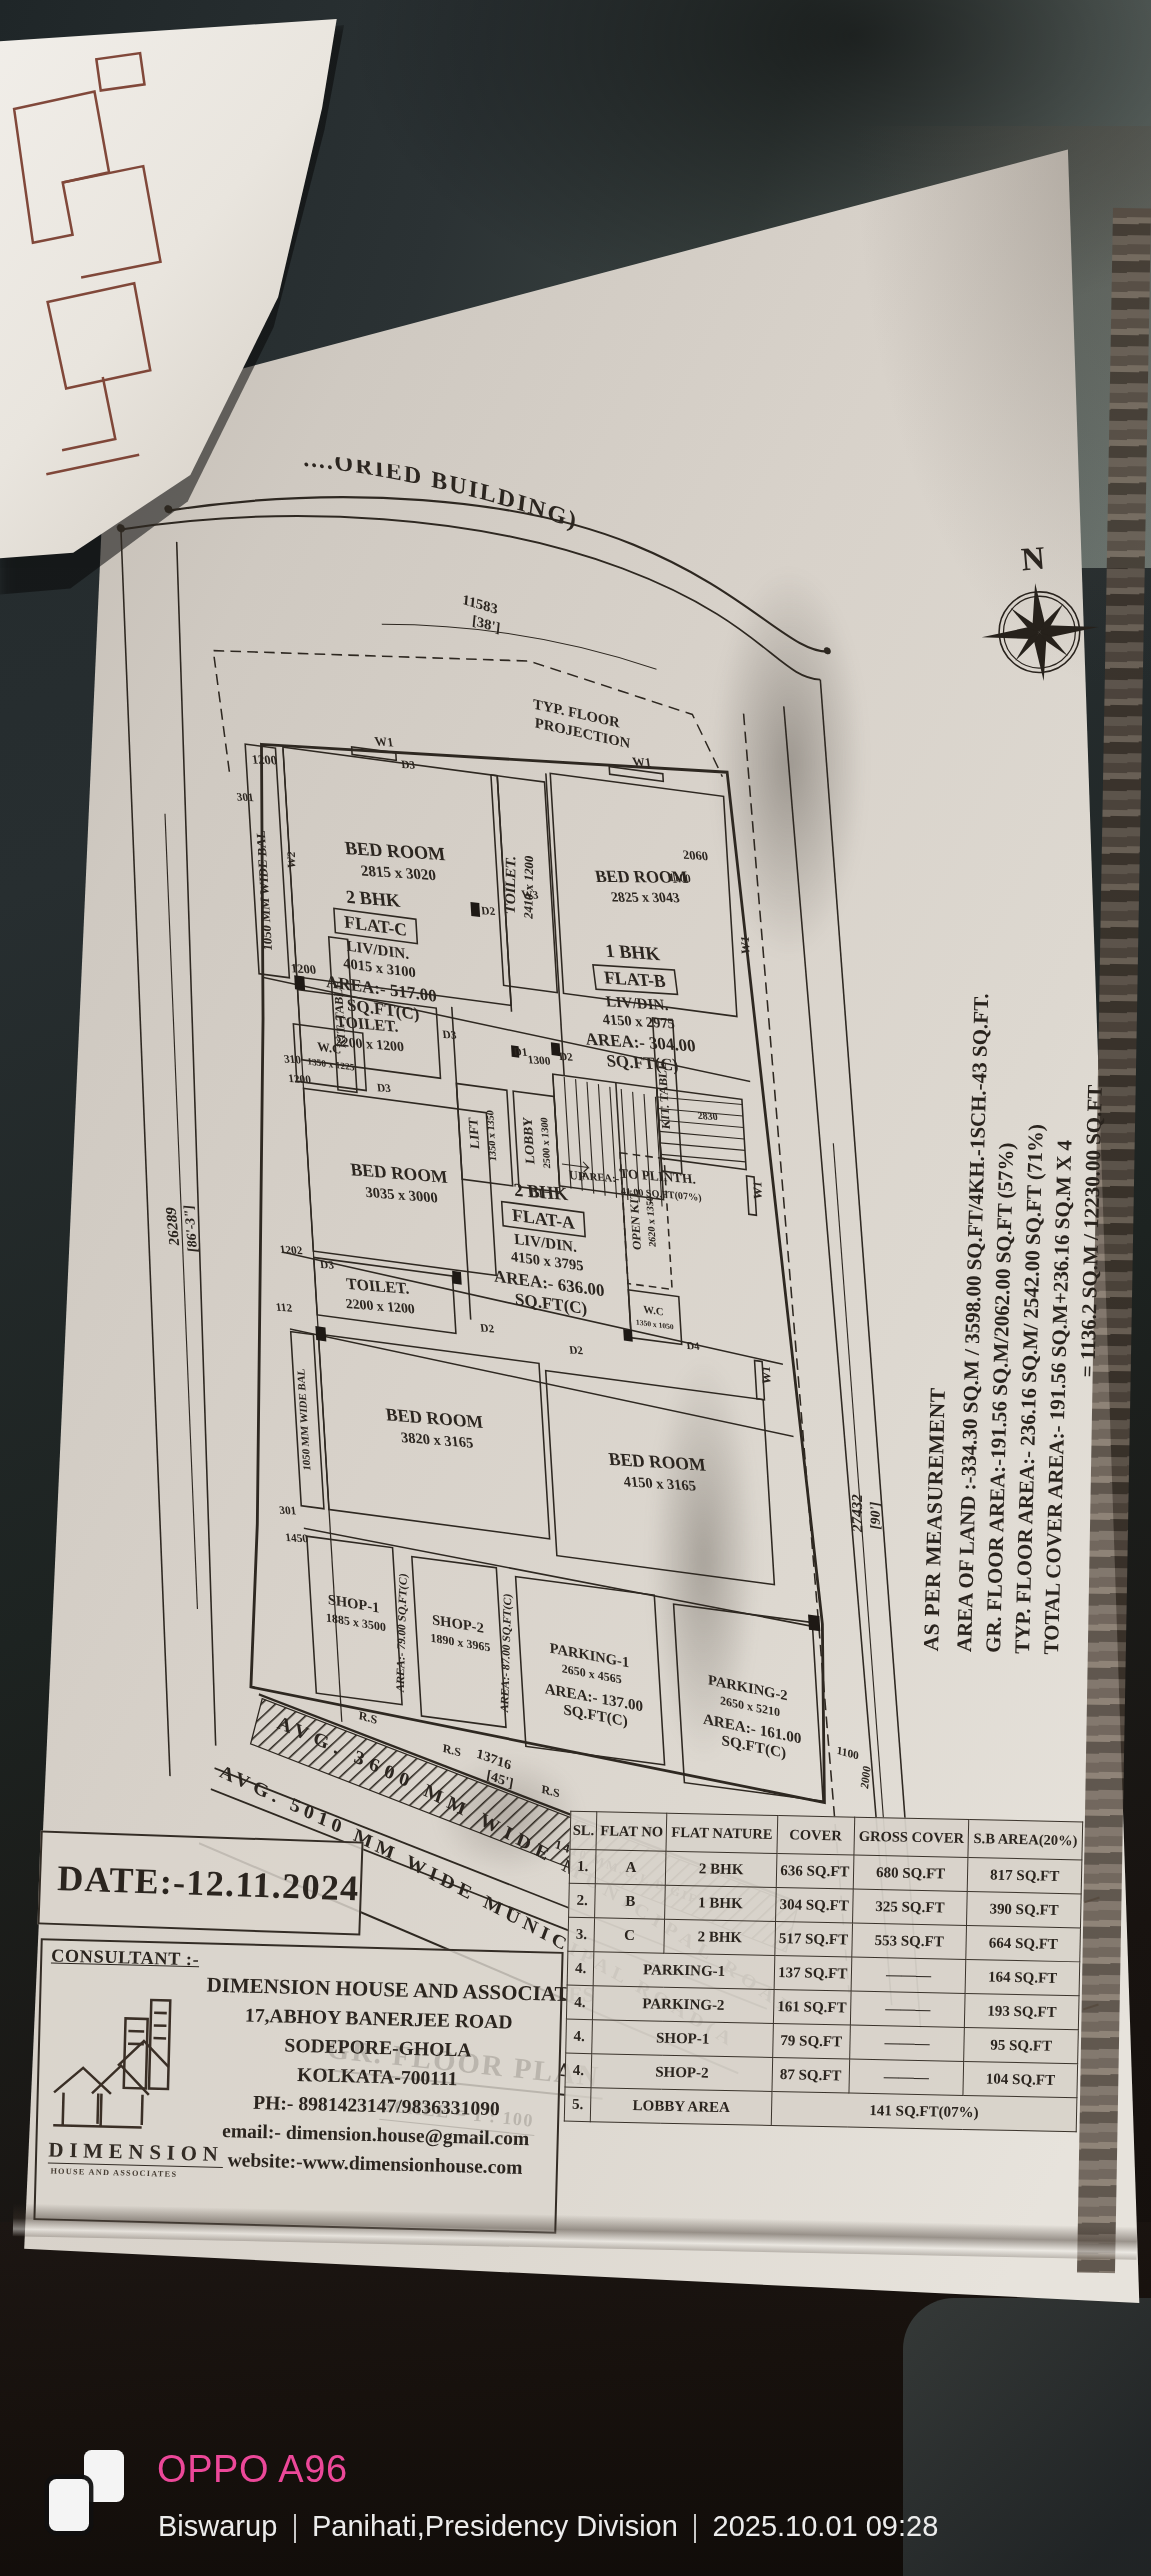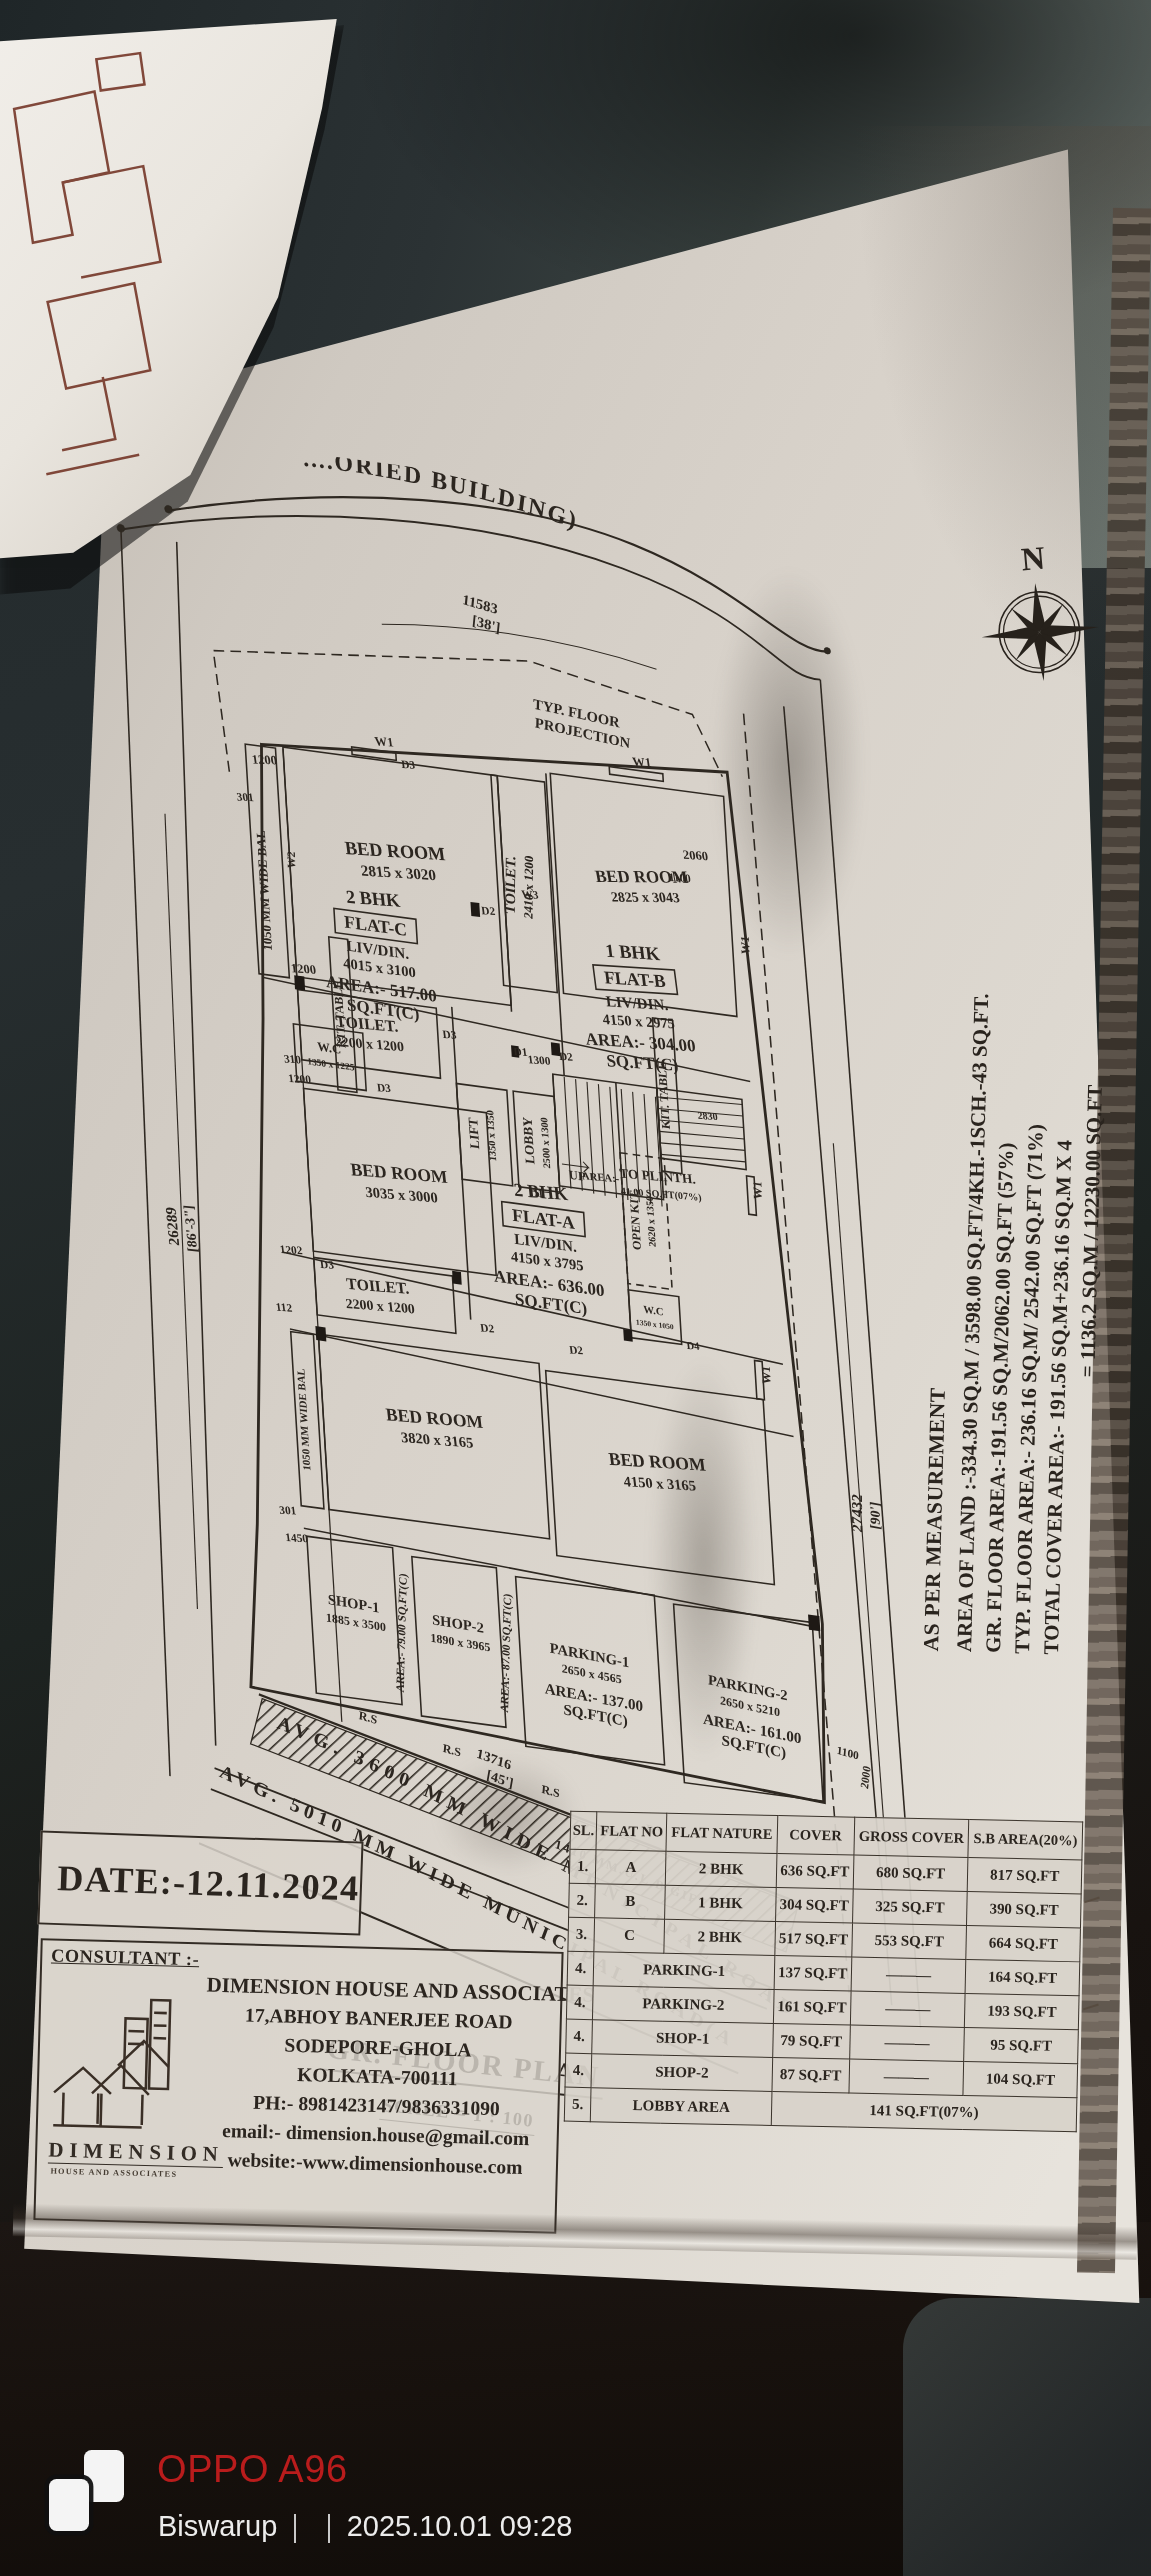--- a/index.html
+++ b/index.html
@@ -71,21 +71,21 @@
     background:rgba(216,210,202,.94);}
   #flat-table td,#flat-table th{border:1.9px solid #3a332b;color:#2b251f;text-align:center;padding:0 1.3px;}
   #flat-table th{font-size:14.5px;font-weight:700;height:37px;line-height:16.4px;}
   #flat-table td{font-size:15px;font-weight:600;height:33px;white-space:nowrap;}
   .penmark{width:16.4px;height:6.3px;border-bottom:2.5px solid #55493c;transform:rotate(-18deg);opacity:.8;}
   
   #wm-icon{left:49px;top:2450px;width:75px;height:81px;}
   #wm-icon .b{position:absolute;right:0;top:0;width:40px;height:52px;background:#f4f4f4;border-radius:7.6px;}
   #wm-icon .f{position:absolute;left:0;bottom:0;width:40px;height:52px;background:#f4f4f4;border-radius:7.6px;
     box-shadow:0 0 0 4.4px rgba(16,16,16,.95);}
-  #wm-title{left:157px;top:2448px;font-family:"Liberation Sans",sans-serif;font-size:38px;font-weight:500;color:#b91c1c;letter-spacing:0.6px;}
+  #wm-title{left:157px;top:2448px;font-family:"Liberation Sans",sans-serif;font-size:38px;font-weight:500;color:#ec4899;letter-spacing:0.6px;}
   #wm-sub{left:158px;top:2510px;font-family:"Liberation Sans",sans-serif;font-size:29px;font-weight:400;color:#ececec;
     display:flex;align-items:flex-end;white-space:nowrap;}
   #wm-sub .bar{display:inline-block;width:1.9px;height:29px;background:#c9c9c9;margin:0 16.4px;}
 </style>
 </head>
 <body>
 
 <div class="abs" id="desk-top"></div>
 <div class="abs" id="desk-shadow"></div>
 <div class="abs" id="floor-bottom"></div>
@@ -496,16 +496,17 @@
 <div class="abs" id="fold-band"></div>
 
 <div class="abs" id="wm-icon">
   <span class="b"></span>
     <span class="f"></span>
 </div>
 <div class="abs" id="wm-title">OPPO A96</div>
 <div class="abs" id="wm-sub">
   <span>Biswarup</span>
   <span class="bar"></span>
+  <span>Panihati,Presidency Division</span>
   <span class="bar"></span>
   <span>2025.10.01 09:28</span>
 </div>
 
 
 </body></html>

